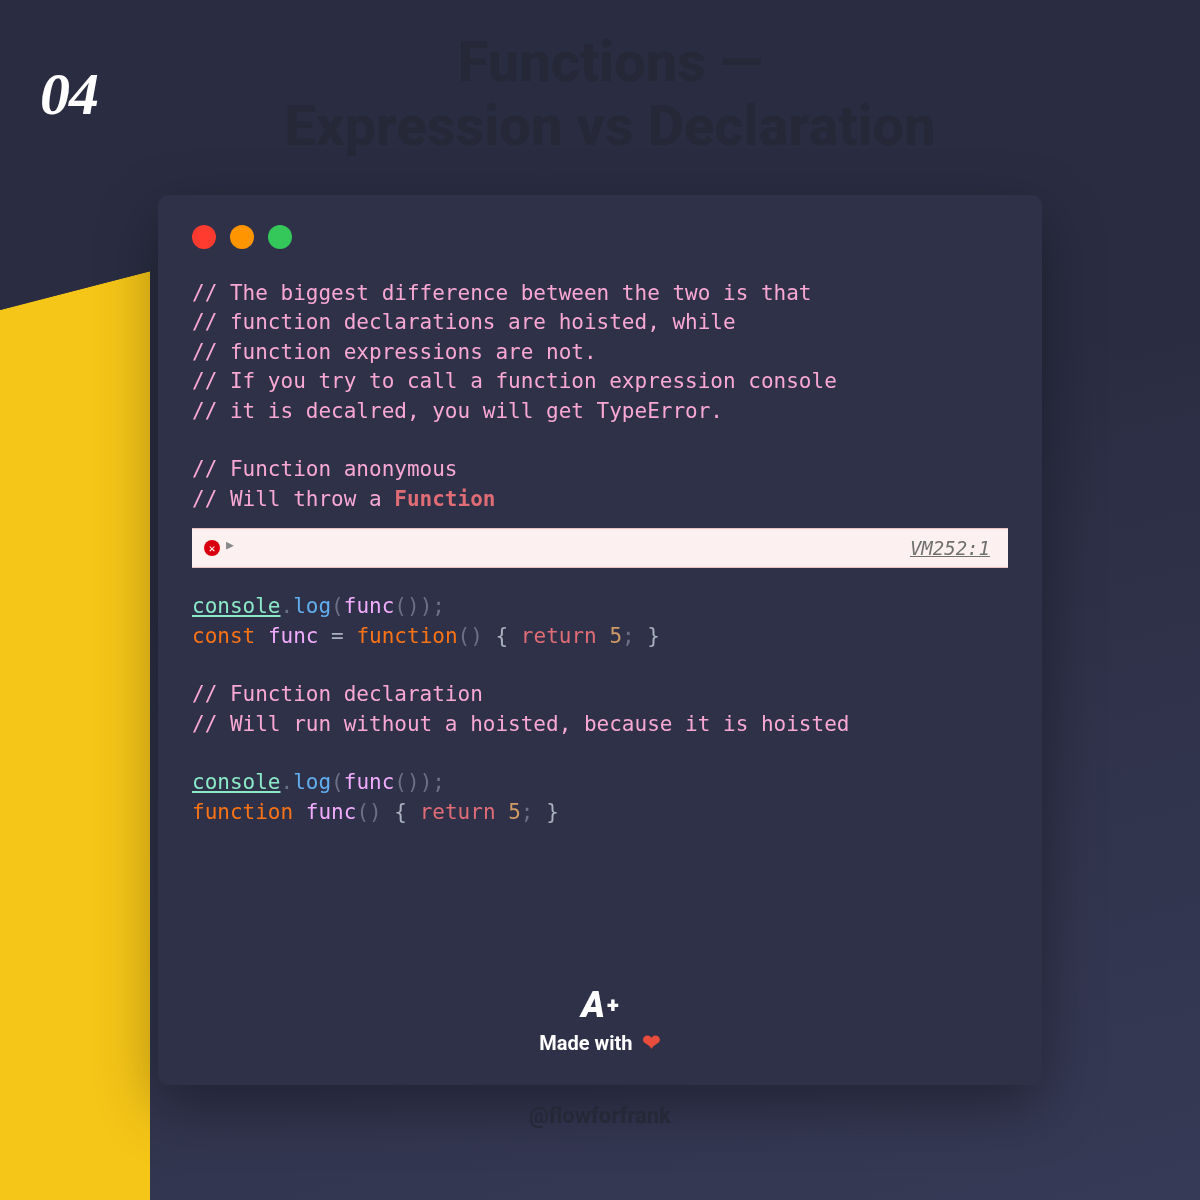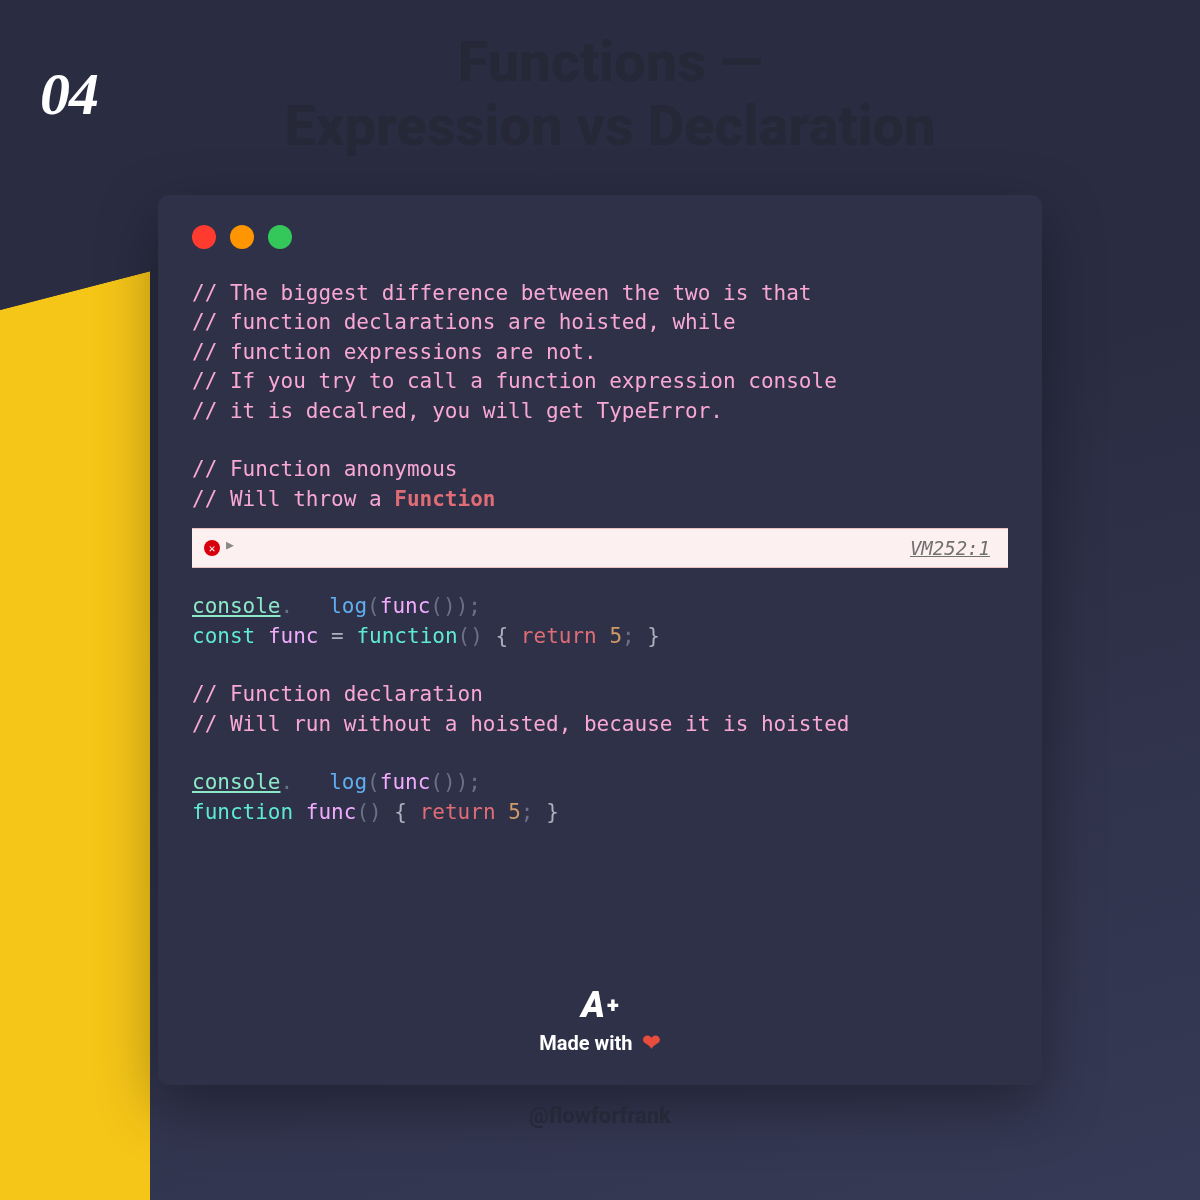--- a/index.html
+++ b/index.html
@@ -80,23 +80,23 @@
   .code {
     font-family: "SF Mono", "Monaco", "Consolas", monospace;
     font-size: 21px;
     line-height: 1.4;
     padding: 10px 34px 0 34px;
     white-space: pre;
   }
   .comment { color: #f9a8d4; }
   .tk-console { color: #8be9c8; text-decoration: underline; }
   .tk-punct { color: #6c7086; }
-  .tk-method { color: #61afef; margin-left: 36px; }
+  .tk-method { color: #61afef; }
   .tk-func { color: #f0abfc; }
-  .tk-keyword { color: #5eead4; }
+  .tk-keyword { color: #f97316; }
   .tk-return { color: #e06c75; }
   .tk-number { color: #d19a66; }
   .tk-type-error { color: #e06c75; font-weight: 600; }
   .tk-brace { color: #abb2bf; }
   .tk-white { color: #abb2bf; }
   .error-box {
     margin: 14px 34px 14px 34px;
     background: #fdf0f0;
     border-top: 1px solid #f0c0c0;
     border-bottom: 1px solid #f0c0c0;

